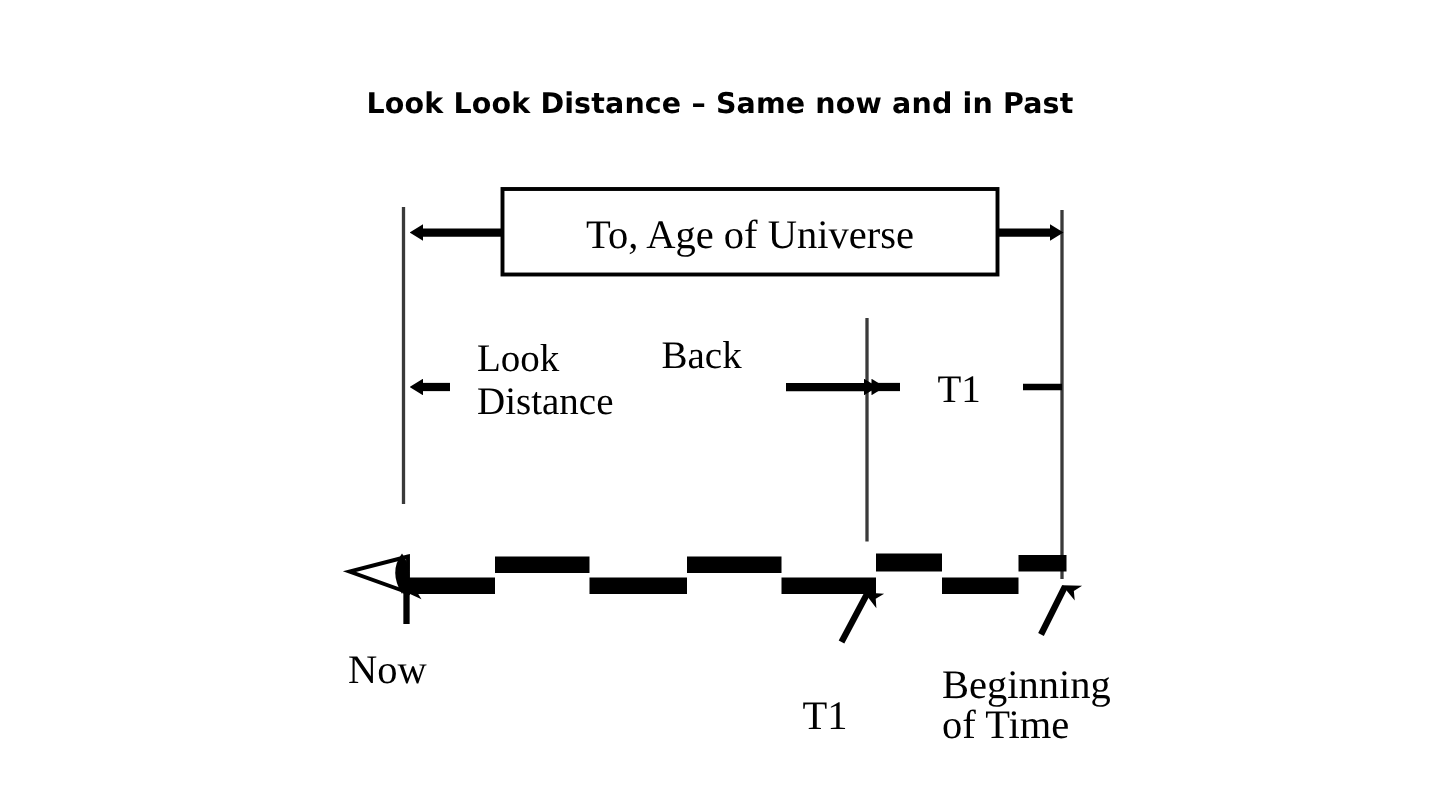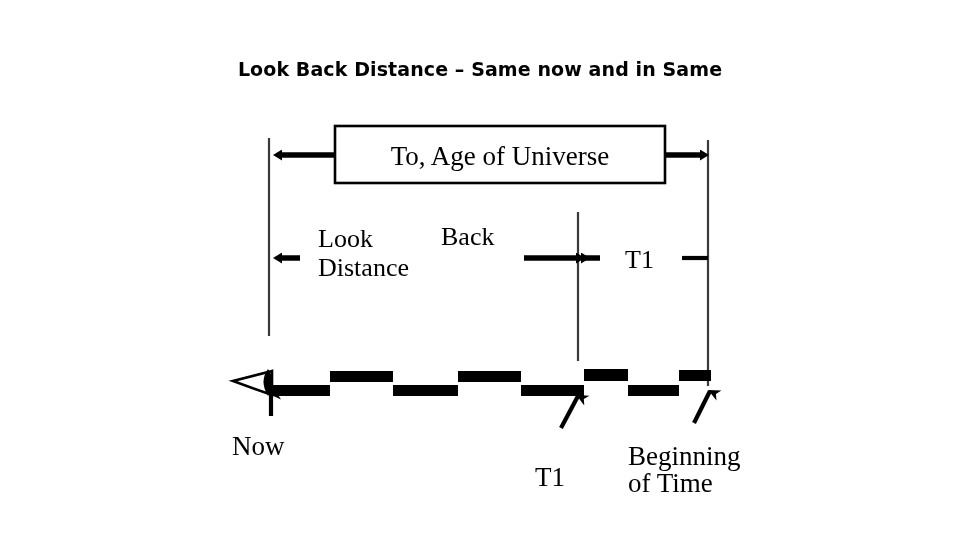--- a/index.html
+++ b/index.html
@@ -47,21 +47,21 @@
   .serif-label {
     font-family: "Liberation Serif", "DejaVu Serif", serif;
     fill: #000000;
   }
 </style>
 </head>
 <body>
 
 <div id="slide">
 
-  <div id="slide-title">Look Back Distance – Same now and in Same</div>
+  <div id="slide-title">Look Look Distance – Same now and in Past</div>
 
   <div id="figure">
     <svg class="fig-svg" width="960" height="540" viewBox="0 0 960 540" xmlns="http://www.w3.org/2000/svg">
 
       <defs>
         <marker id="arrL" markerWidth="11" markerHeight="11" refX="9" refY="5.5" orient="auto" markerUnits="userSpaceOnUse">
           <path d="M9,0 L9,11 L0,5.5 Z" fill="#000000"></path>
         </marker>
         <marker id="arrR" markerWidth="11" markerHeight="11" refX="2" refY="5.5" orient="auto" markerUnits="userSpaceOnUse">
           <path d="M2,0 L2,11 L11,5.5 Z" fill="#000000"></path>

